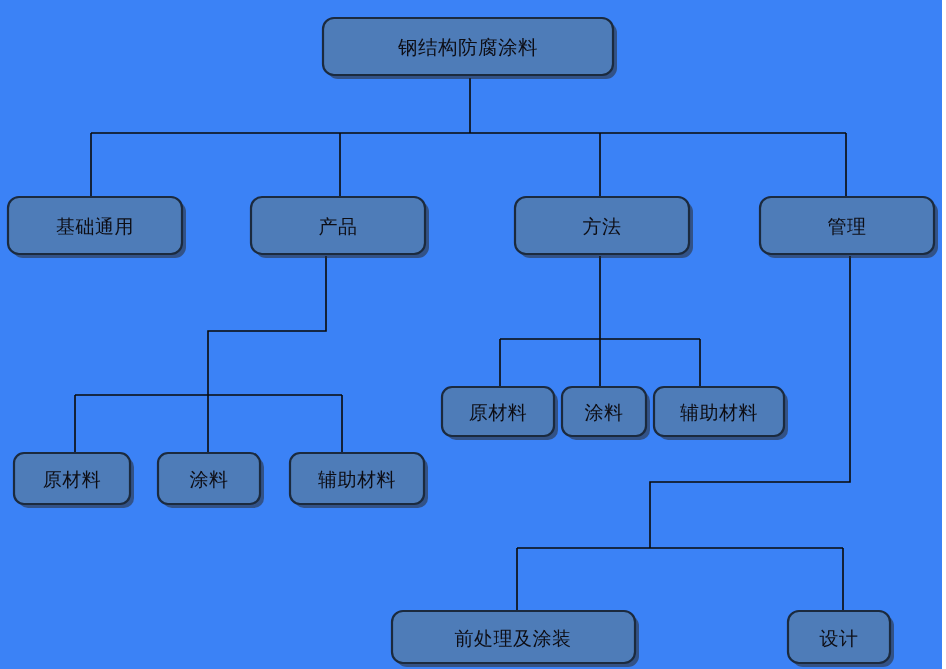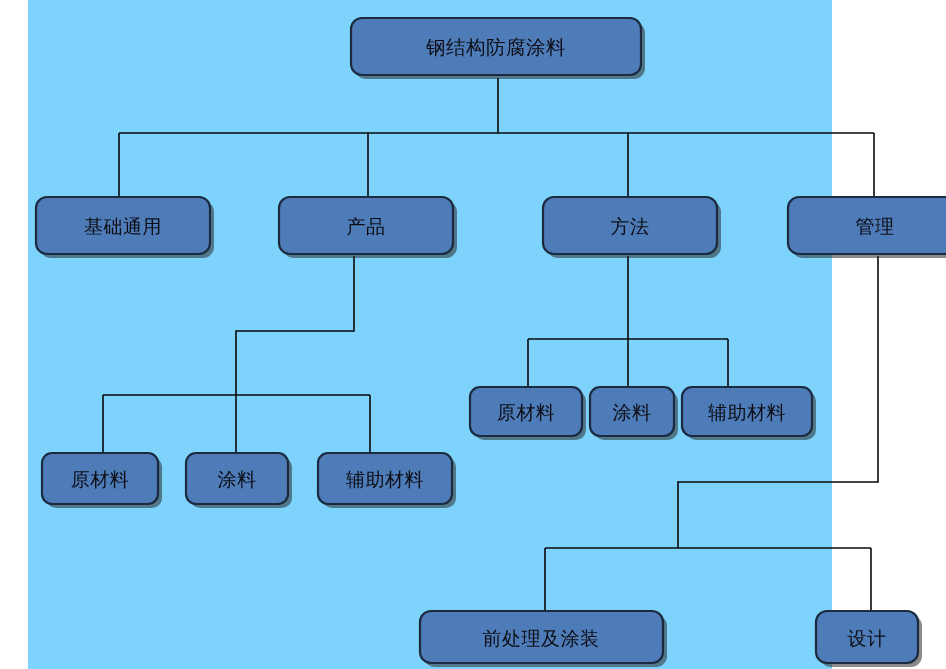--- a/index.html
+++ b/index.html
@@ -9,24 +9,23 @@
     background: #ffffff;
   }
   body {
     width: 946px;
     height: 669px;
     overflow: hidden;
     font-family: "DejaVu Sans", "Liberation Sans", sans-serif;
   }
   #diagram-root {
     position: relative;
-    width: 804px;
+    width: 942px;
     height: 669px;
-    background: #7dd3fc;
-    margin-left: 28px;
+    background: #3b82f6;
   }
   svg#diagram-canvas {
     position: absolute;
     left: 0;
     top: 0;
     width: 946px;
     height: 669px;
     display: block;
   }
   .node-rect {

